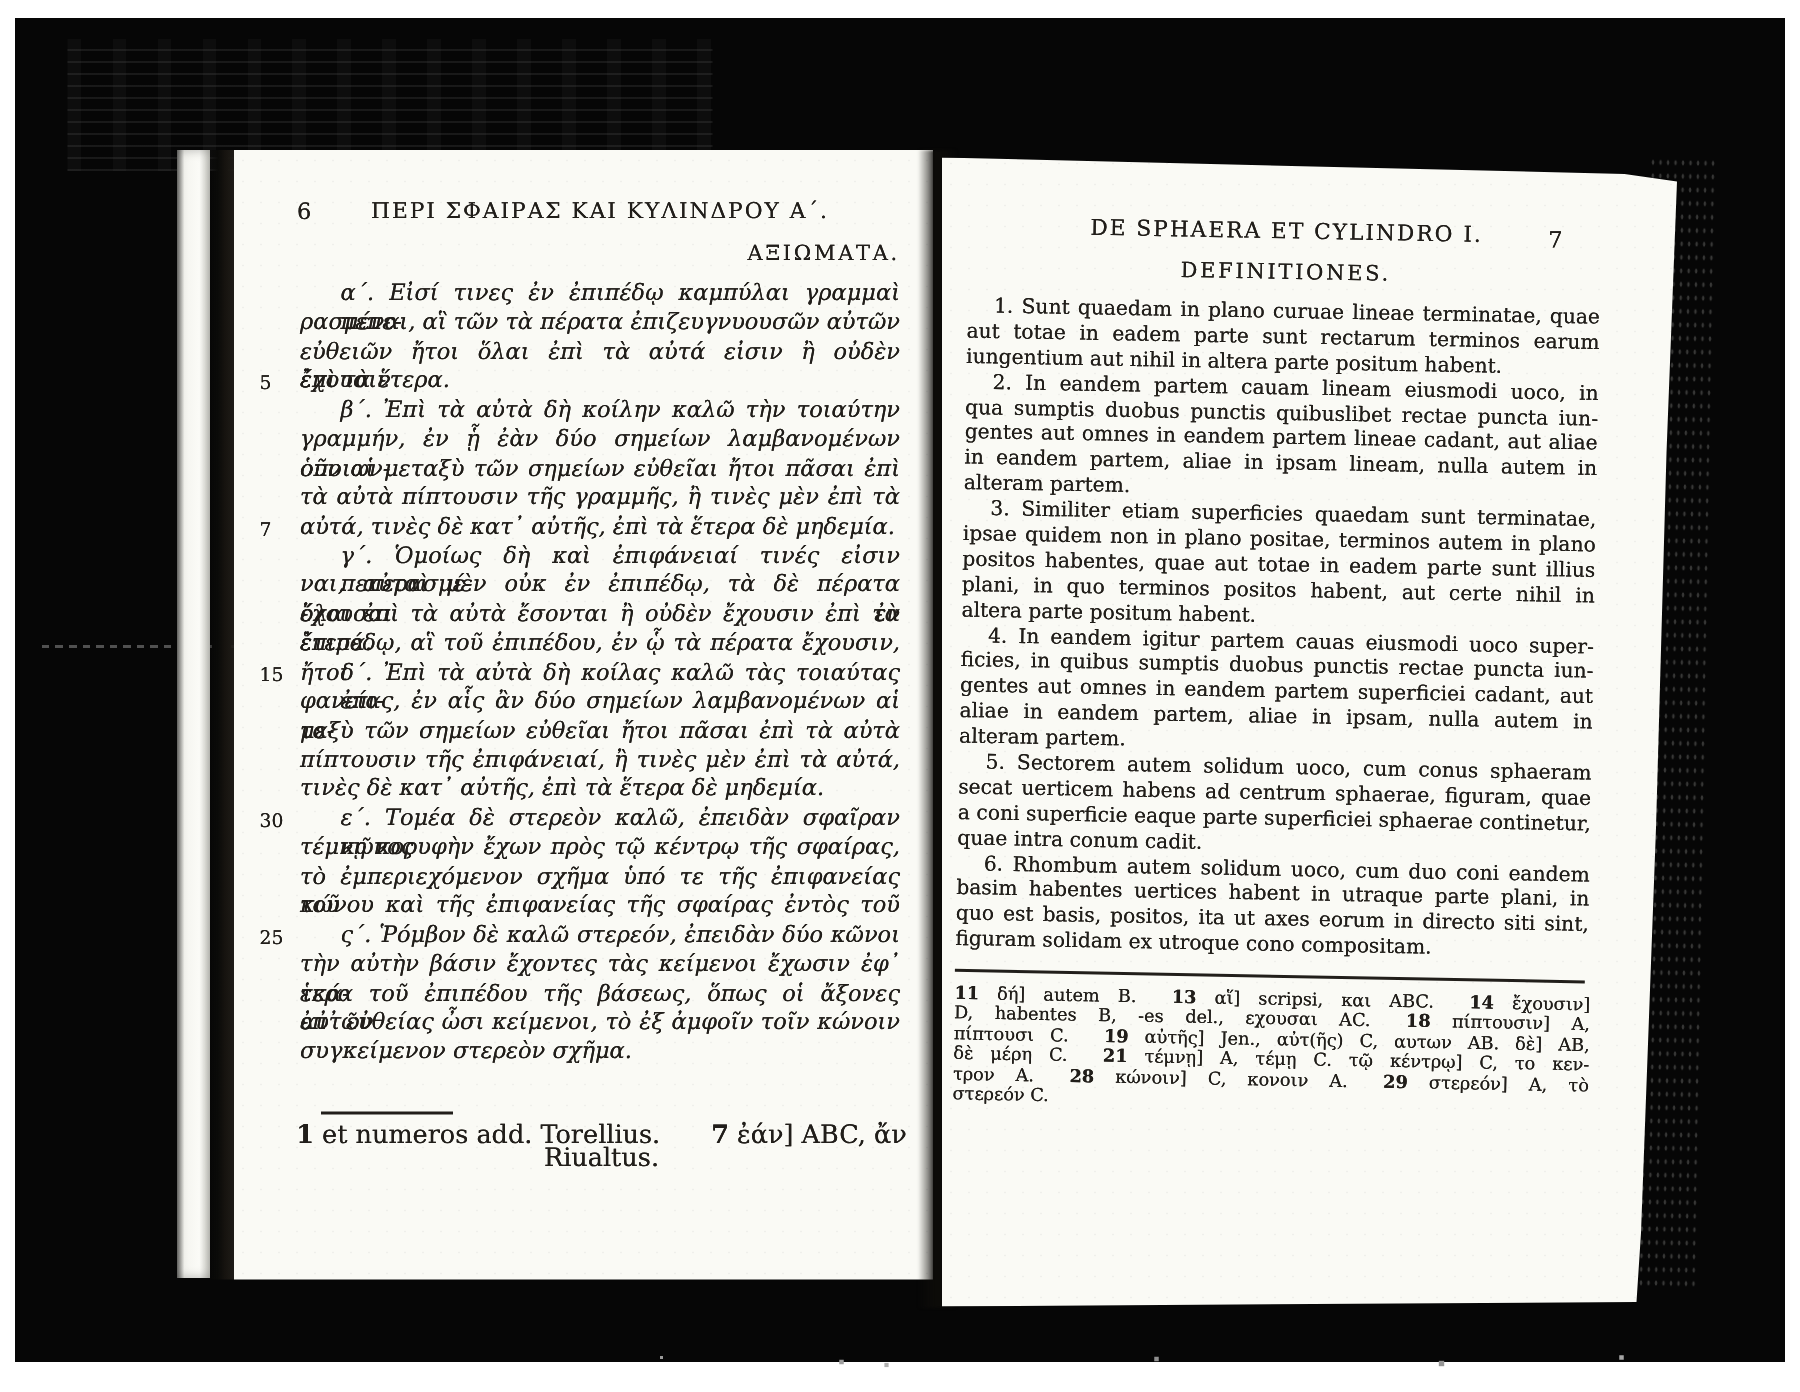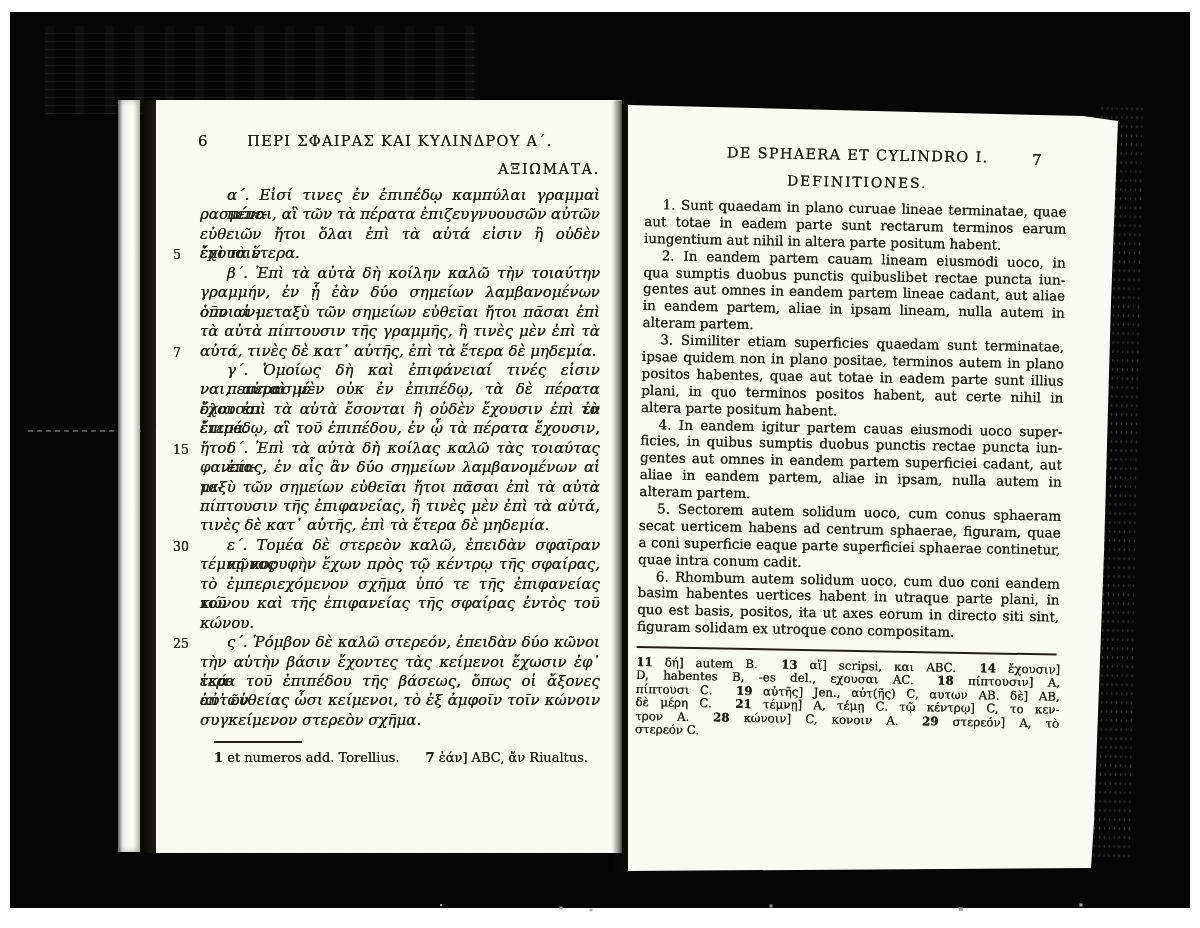--- a/index.html
+++ b/index.html
@@ -59,21 +59,21 @@
   .latin-lines{left:0;top:62px;width:422px;}
   .latin-lines .bline{height:16.9px;line-height:16.9px;font-size:13.5px;}
   .latin-lines .bline.ind .ltxt{padding-left:18px;}
 
   .apparatus{left:0;top:522px;width:424px;}
   .apparatus .bline{height:13.4px;line-height:13.4px;font-size:11.8px;}
   .apparatus .bline:last-child .ltxt{text-align-last:left;}
 
   .foot-rule{position:absolute;left:58px;top:641px;width:88px;height:1.5px;background:var(--ink);}
   .footnote{position:absolute;left:40px;top:650px;width:410px;text-align:center;
-    font-size:13px;line-height:15px;}
+    font-size:17px;line-height:15px;}
 
   .rcontent{position:absolute;left:18px;top:32px;width:424px;
     transform:rotate(1.05deg);transform-origin:left top;}
   .r-title{position:absolute;left:0;top:8px;width:424px;}
   .r-pgnum{position:absolute;right:28px;top:10px;}
   .r-sec{position:absolute;left:0;top:36px;width:424px;}
   .app-rule{position:absolute;left:0;top:512px;width:420px;height:1.5px;background:var(--ink);}
 
   
   .paper, .paper *{text-shadow:0 0 .35px currentColor;}
@@ -172,21 +172,21 @@
             <span class="ltxt">φανείας, ἐν αἷς ἂν δύο σημείων λαμβανομένων αἱ με-</span>
           </div>
 
           <div class="bline">
             <span class="lnum"></span>
             <span class="ltxt">ταξὺ τῶν σημείων εὐθεῖαι ἤτοι πᾶσαι ἐπὶ τὰ αὐτὰ</span>
           </div>
 
           <div class="bline">
             <span class="lnum"></span>
-            <span class="ltxt">πίπτουσιν τῆς ἐπιφανείας, ἢ τινὲς μὲν ἐπὶ τὰ αὐτά,</span>
+            <span class="ltxt">πίπτουσιν τῆς ἐπιφάνειαί, ἢ τινὲς μὲν ἐπὶ τὰ αὐτά,</span>
           </div>
 
           <div class="bline end">
             <span class="lnum"></span>
             <span class="ltxt">τινὲς δὲ κατ᾽ αὐτῆς, ἐπὶ τὰ ἕτερα δὲ μηδεμία.</span>
           </div>
 
           <div class="bline ind">
             <span class="lnum">30</span>
             <span class="ltxt">ε΄. Τομέα δὲ στερεὸν καλῶ, ἐπειδὰν σφαῖραν κῶνος</span>
@@ -200,24 +200,20 @@
           <div class="bline">
             <span class="lnum"></span>
             <span class="ltxt">τὸ ἐμπεριεχόμενον σχῆμα ὑπό τε τῆς ἐπιφανείας τοῦ</span>
           </div>
 
           <div class="bline">
             <span class="lnum"></span>
             <span class="ltxt">κώνου καὶ τῆς ἐπιφανείας τῆς σφαίρας ἐντὸς τοῦ</span>
           </div>
 
-          <div class="bline end">
-            <span class="lnum"></span>
-            <span class="ltxt">κώνου.</span>
-          </div>
 
           <div class="bline ind">
             <span class="lnum">25</span>
             <span class="ltxt">ς΄. Ῥόμβον δὲ καλῶ στερεόν, ἐπειδὰν δύο κῶνοι</span>
           </div>
 
           <div class="bline">
             <span class="lnum"></span>
             <span class="ltxt">τὴν αὐτὴν βάσιν ἔχοντες τὰς κείμενοι ἔχωσιν ἐφ᾽ ἑκά-</span>
           </div>

